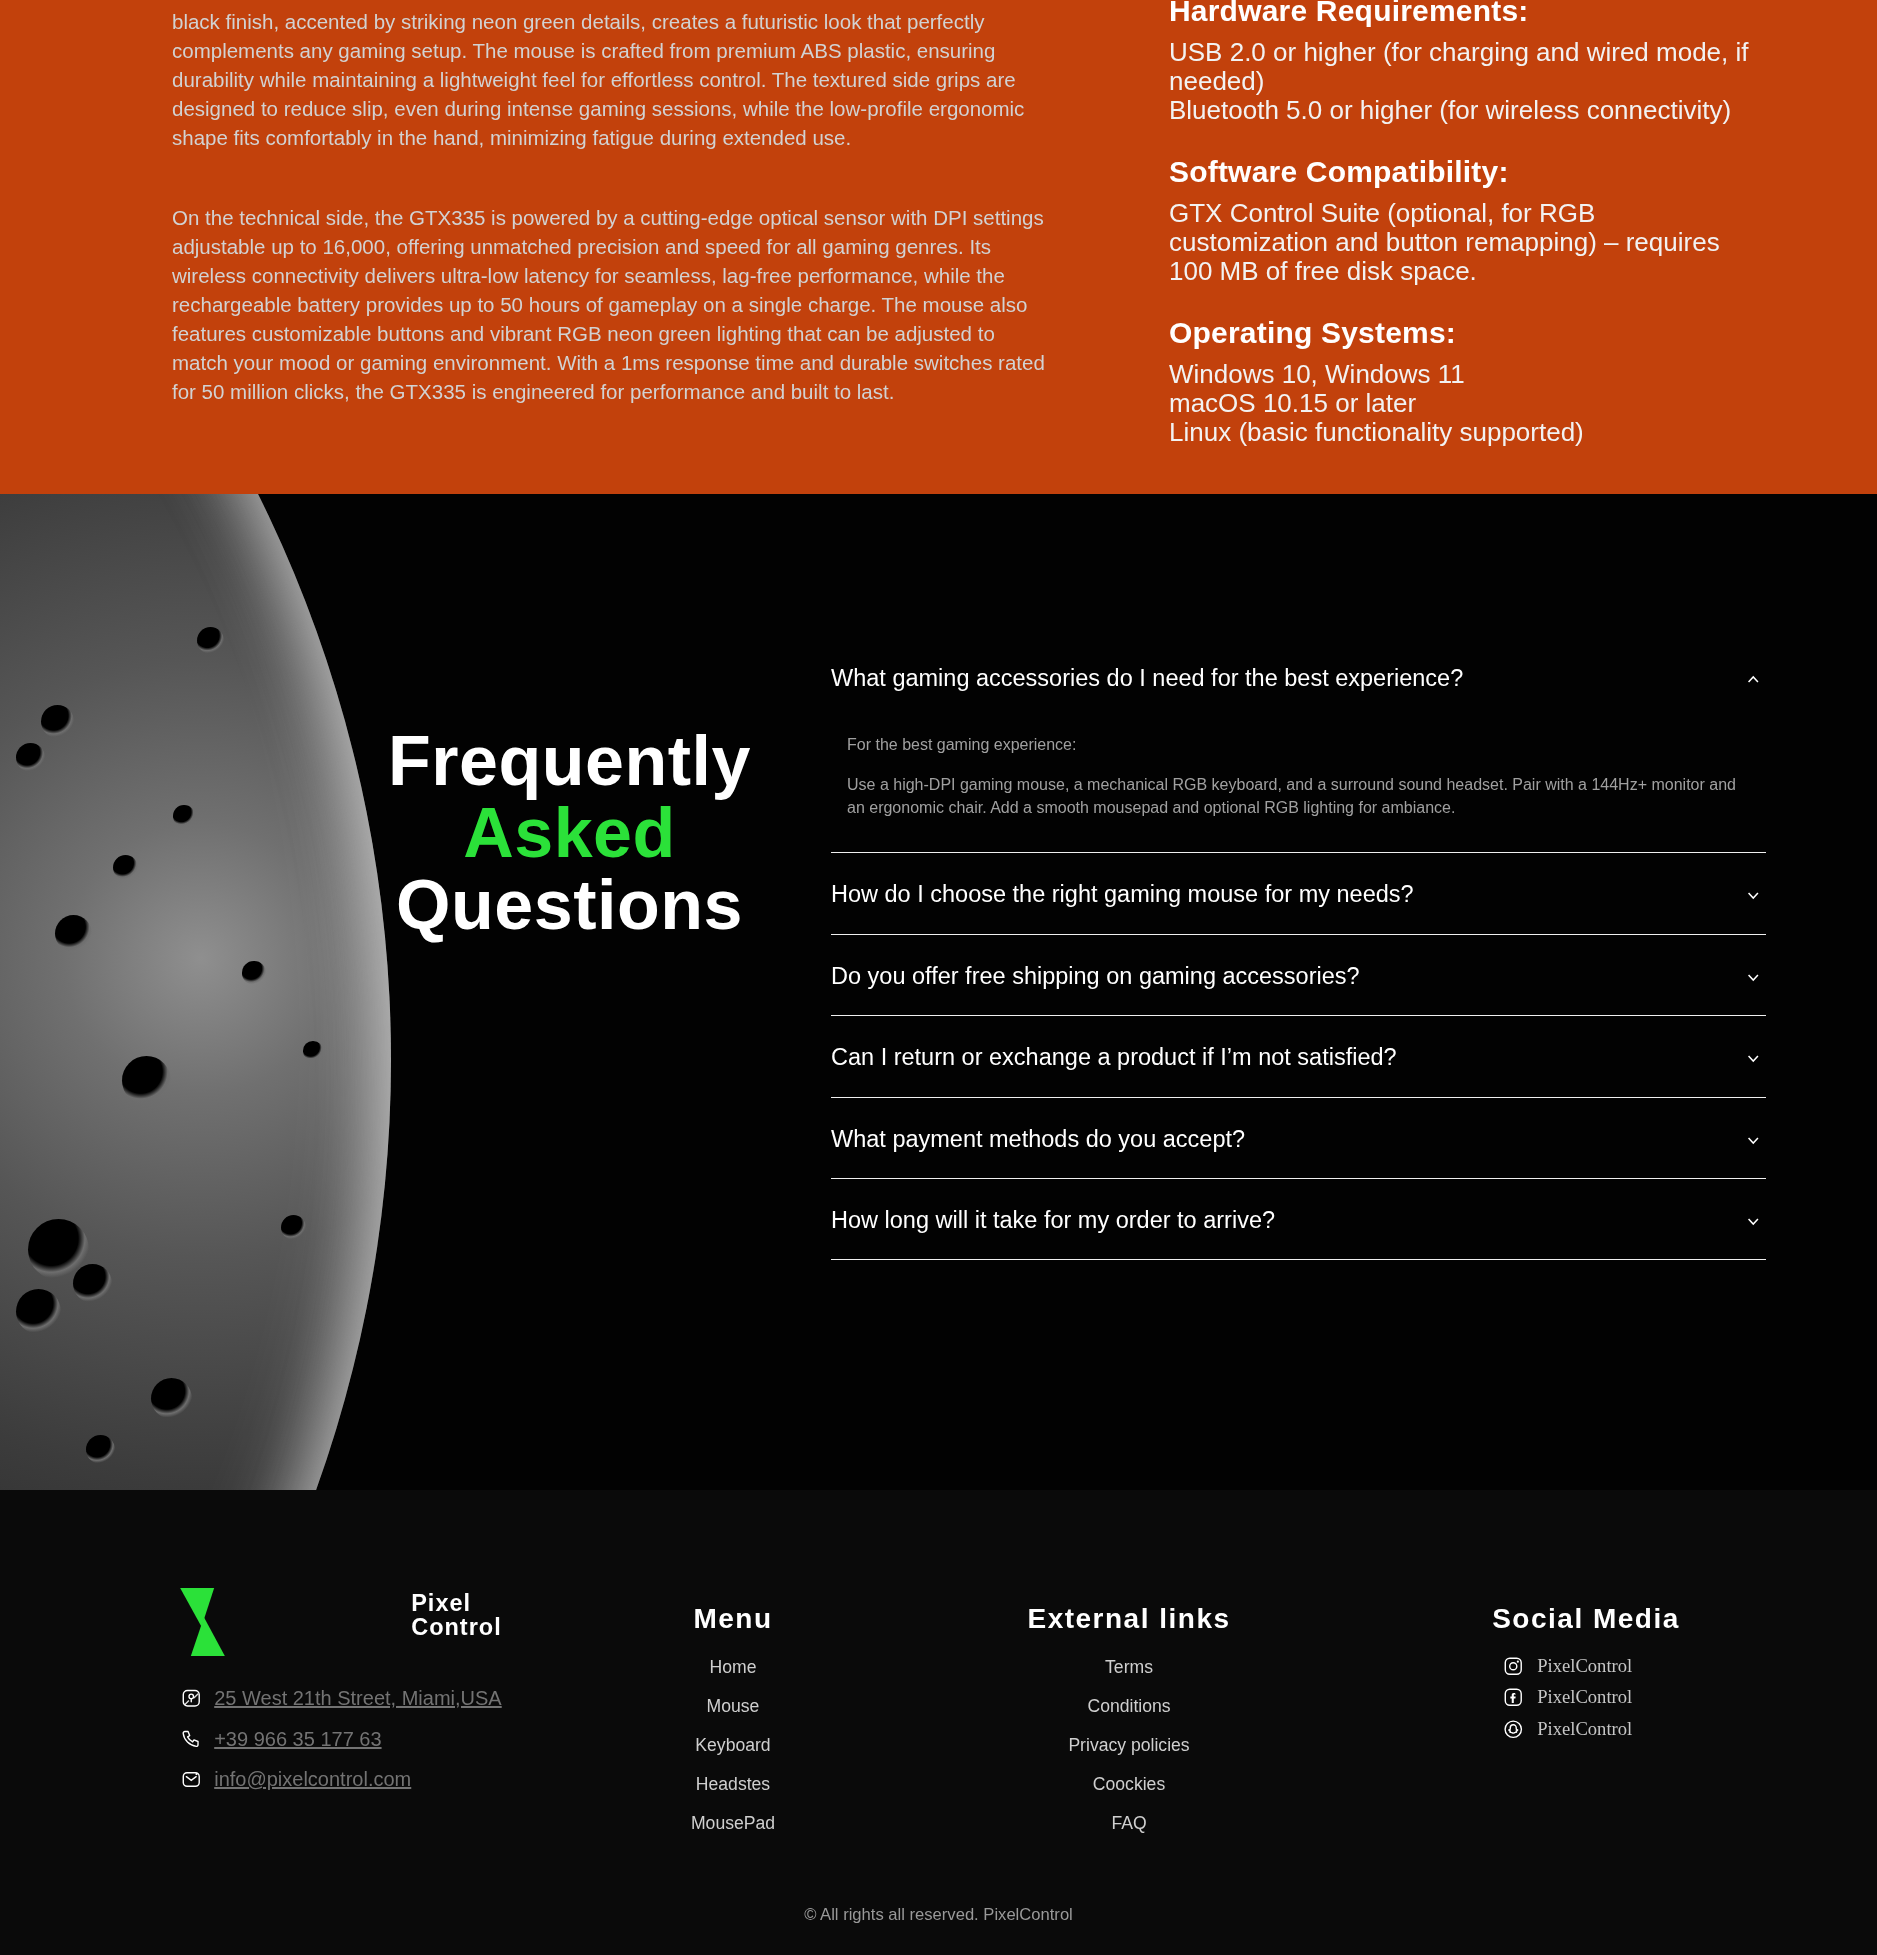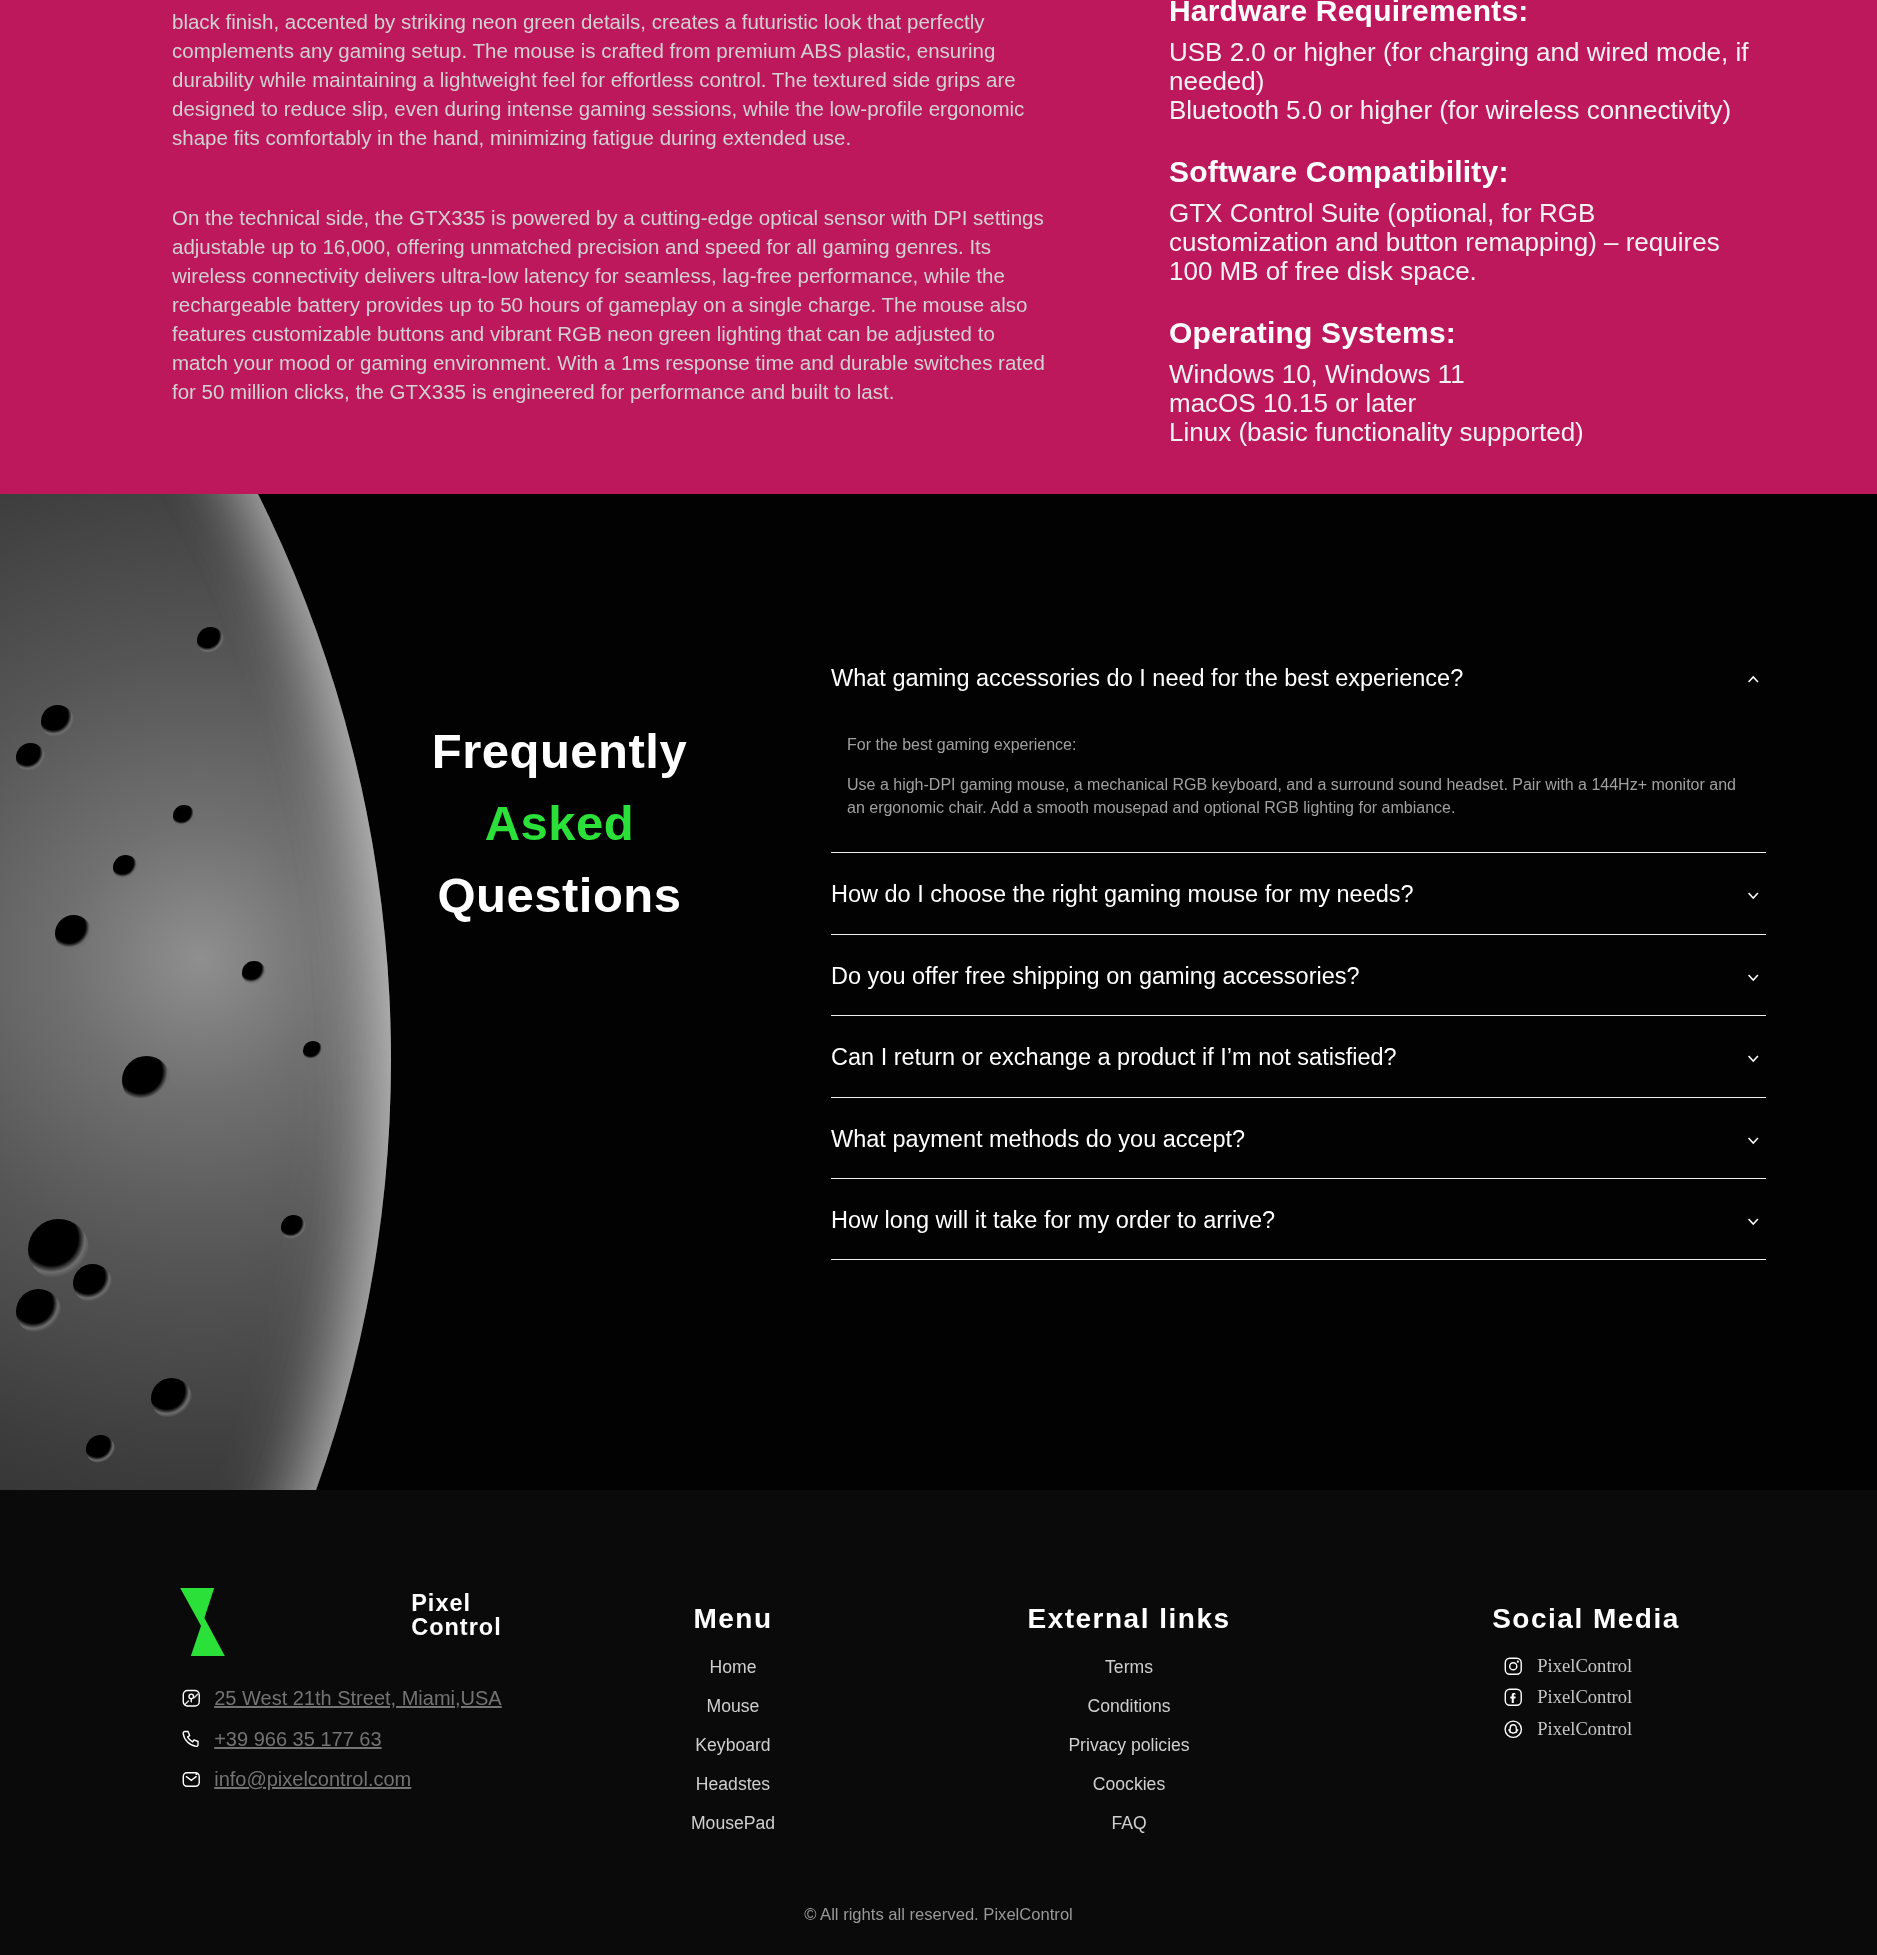--- a/index.html
+++ b/index.html
@@ -6,21 +6,21 @@
   html,body { margin:0; padding:0; }
   body {
     width: 1877px; height: 1955px; overflow: hidden;
     background: #0a0a0a;
     font-family: "Liberation Sans", sans-serif;
     -webkit-font-smoothing: antialiased;
   }
   a { text-decoration: none; color: inherit; }
 
   
-  .top-section { position: relative; height: 494px; background: #be185d; overflow: hidden; }
+  .top-section { position: relative; height: 494px; background: #c2410c; overflow: hidden; }
   .desc-col {
     position: absolute; left: 172px; top: 0; width: 880px;
     font-size: 20.5px; line-height: 29px; color: #d2d2d2;
   }
   .desc-col p { margin: 0; }
   .desc-p1 { margin-top: 6.8px !important; }
   .desc-p2 { margin-top: 51px !important; }
 
   .spec-col { position: absolute; left: 1169px; top: 0; width: 631px; color: #f2f2f2; }
   .spec-title {
@@ -43,22 +43,22 @@
     box-shadow:
       inset -29px -19.6px 73px -14.7px rgba(255,255,255,0.5),
       inset -24.4px 29px 64px -19.6px rgba(225,225,225,0.35);
     z-index: 1;
   }
   .crater {
     position: absolute; border-radius: 50%; z-index: 2;
     background: radial-gradient(circle at 38% 32%, #000 0%, #000 48%, #6e6e6e 60%, rgba(110,110,110,0) 70%);
   }
   .faq-title {
-    position: absolute; left: 376px; top: 221px; width: 367px; margin: 0;
-    text-align: center; font-weight: 700; font-size: 49px; line-height: 72px;
+    position: absolute; left: 376px; top: 221px; width: 367px; margin: 10px;
+    text-align: center; font-weight: 700; font-size: 70px; line-height: 72px;
     color: #ffffff; letter-spacing: 0.5px; z-index: 3;
   }
   .faq-title .accent { color: #2be139; }
 
   .faq-list { position: absolute; left: 831px; top: 143px; width: 935px; z-index: 3; }
   .faq-item { border-bottom: 1.5px solid #efefef; }
   .faq-q {
     display: flex; justify-content: space-between; align-items: flex-start;
     width: 100%; padding: 28px 0 25.4px; margin: 0;
     background: none; border: none; cursor: pointer; text-align: left;

